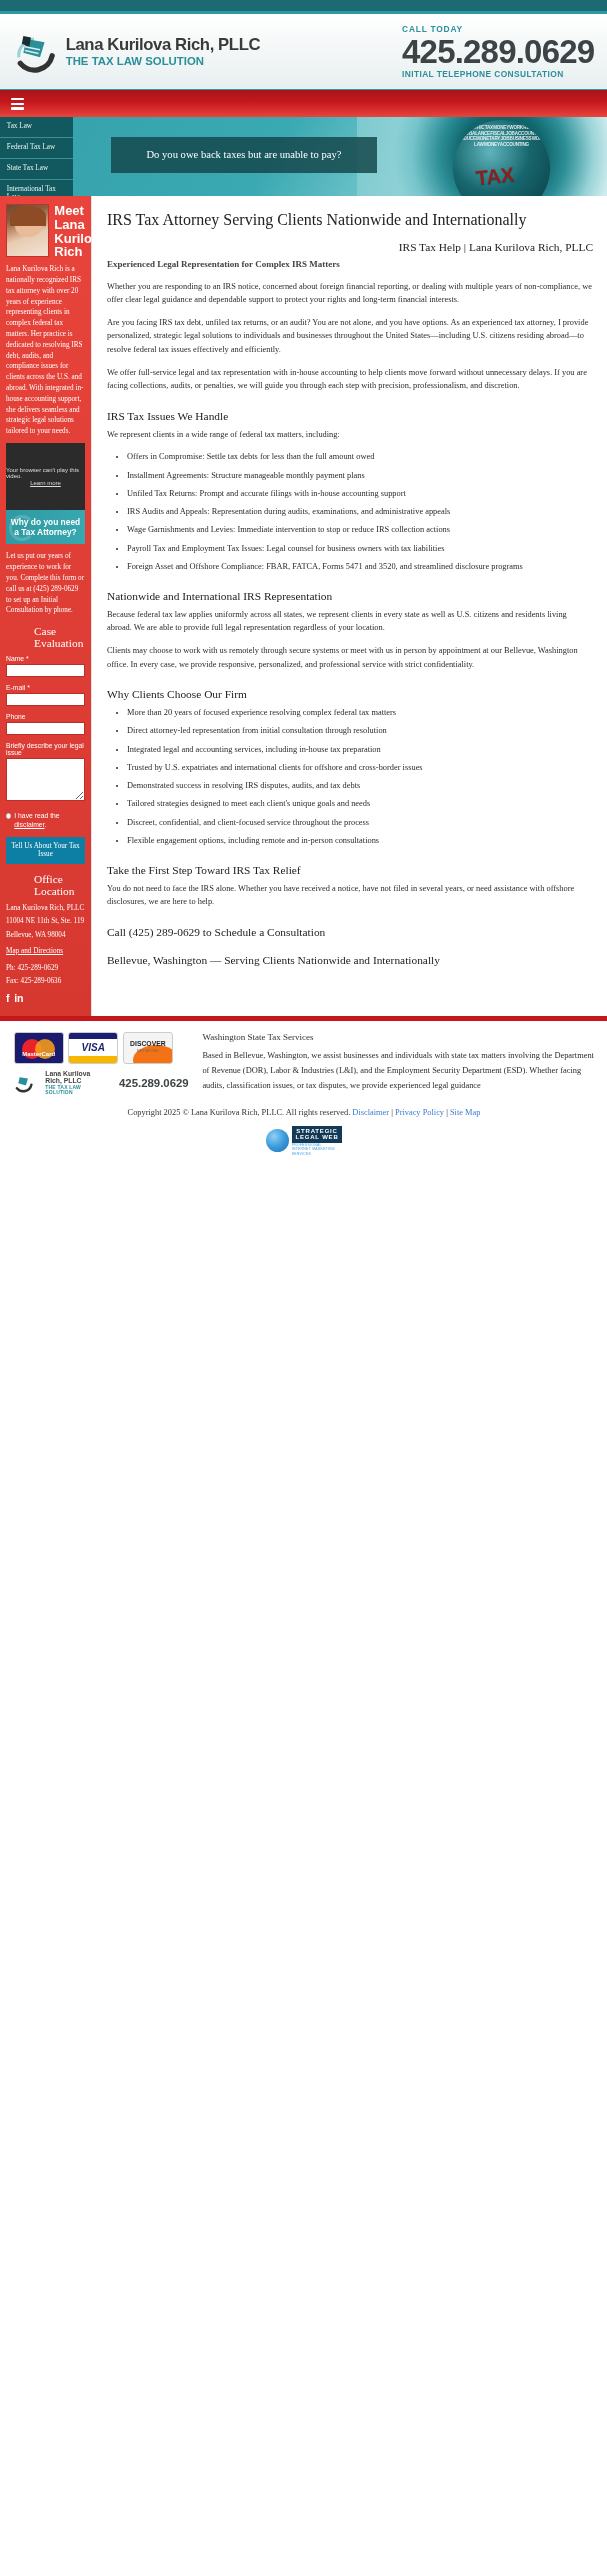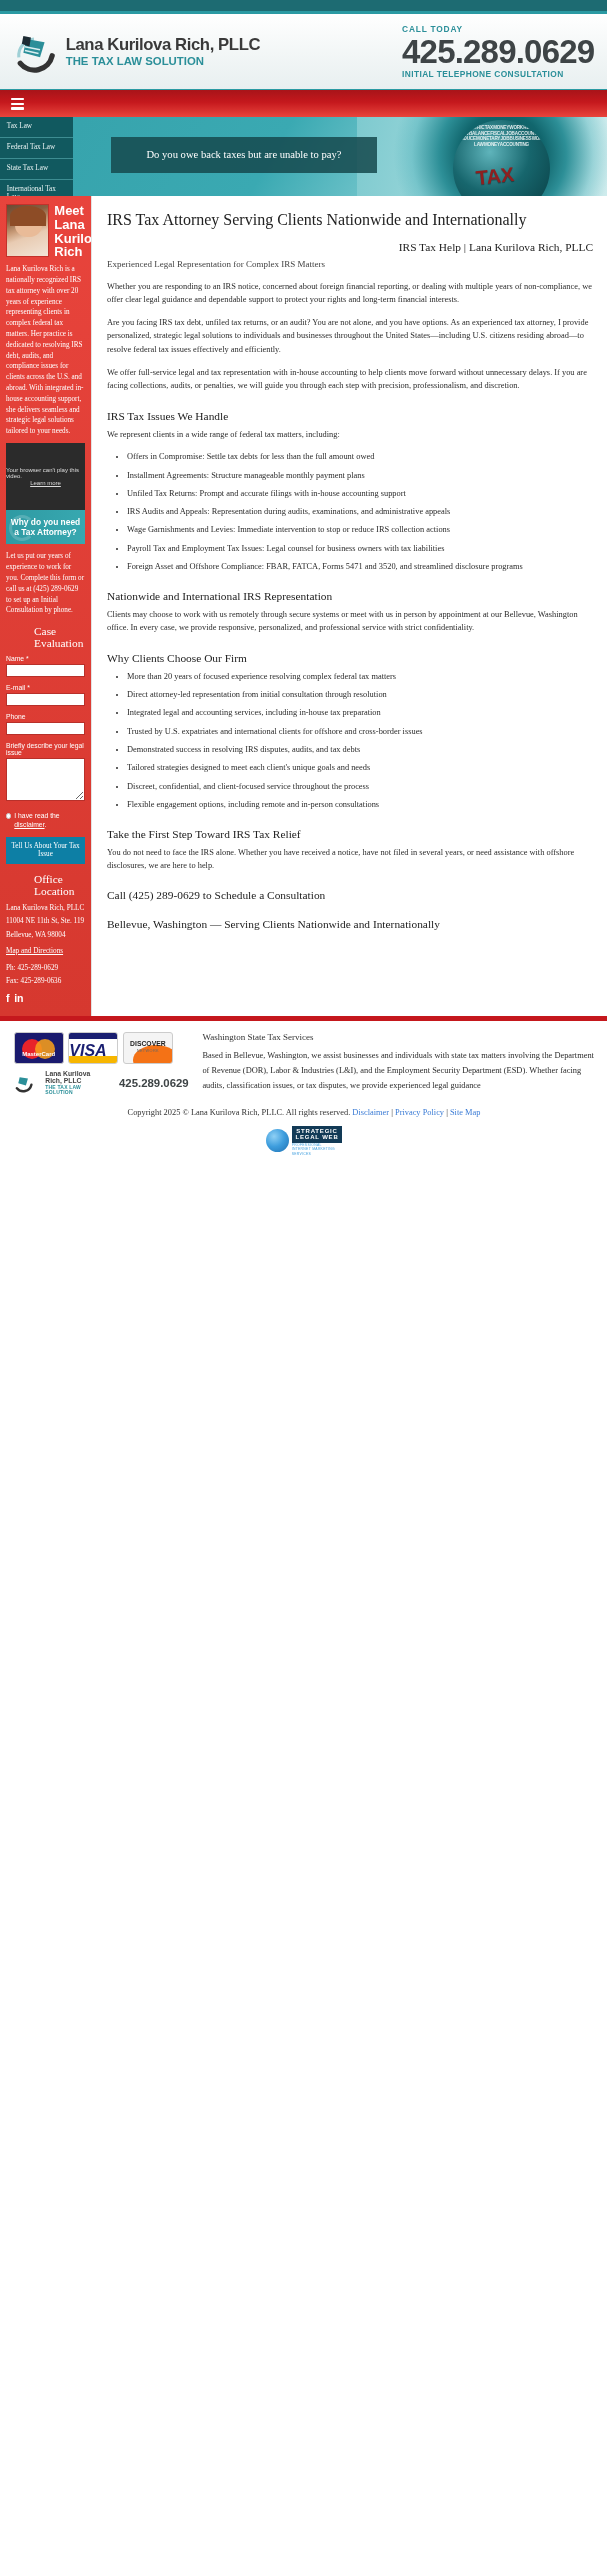--- a/index.html
+++ b/index.html
@@ -173,39 +173,39 @@
 
   
   .content h1 {
     font-size:16px; font-weight:normal; color:#222; line-height:1.28;
     margin:4.6px 0 10.6px 0;
   }
   .content h2 {
     font-size:11.4px; font-weight:normal; color:#222; margin:16.7px 0 6px 0;
   }
   .content h2.sub1 { margin-top:3px;text-align:right; }
-  .content h3 { font-size:9px; font-weight:normal; color:#444; margin:0 0 10.6px 0; }
+  .content h3 { font-size:9px; font-weight:bold; color:#444; margin:0 0 10.6px 0; }
   .content p { font-size:8.4px; line-height:1.62; margin:0 0 9px 0; color:#2b2b2b; }
   .content ul { margin:0 0 10.6px 0; padding-left:20px; }
   .content li { font-size:8.4px; line-height:1.55; margin-bottom:5.3px; color:#2b2b2b; }
 
   
   .foot-rule { height:5.3px; background:#c5181d; }
   .footer { background:#fff; padding:10.6px 13.7px 0 13.7px; display:flex; gap:13.7px; }
   .foot-left { width:175px; flex:none; }
   .cards { display:flex; gap:4.6px; }
   .card { width:50px; height:32px; border-radius:3px; border:0.8px solid #ccc; position:relative; overflow:hidden; background:#fff;}
   .card.mc { background:#1a1a6e; }
   .card.mc .c1{position:absolute;left:7.6px;top:6px;width:20px;height:20px;border-radius:50%;background:#e8232a;}
   .card.mc .c2{position:absolute;left:20px;top:6px;width:20px;height:20px;border-radius:50%;background:#f79e1b;opacity:.88;}
   .card.mc .lbl{position:absolute;bottom:6px;left:0;right:0;text-align:center;color:#fff;font-family:"Liberation Sans",sans-serif;font-weight:bold;font-size:6px;}
   .card.visa { background:#fff; }
   .card.visa .bar-t{position:absolute;top:0;left:0;right:0;height:6.8px;background:#1a1f71;}
   .card.visa .bar-b{position:absolute;bottom:0;left:0;right:0;height:6.8px;background:#f7b600;}
-  .card.visa .lbl{position:absolute;top:9px;left:0;right:0;text-align:left;color:#1a1f71;font-family:"Liberation Sans",sans-serif;font-style:italic;font-weight:bold;font-size:16px;}
+  .card.visa .lbl{position:absolute;top:9px;left:0;right:0;text-align:center;color:#1a1f71;font-family:"Liberation Sans",sans-serif;font-style:italic;font-weight:bold;font-size:10px;}
   .card.disc { background:#f4f4f4; }
   .card.disc .swoosh{position:absolute;right:-7.6px;bottom:-12px;width:46px;height:30px;border-radius:50%;background:#f47216;}
   .card.disc .lbl{position:absolute;top:7.6px;left:0;right:0;text-align:center;color:#222;font-family:"Liberation Sans",sans-serif;font-weight:bold;font-size:6.8px;}
   .card.disc .sub{position:absolute;top:16px;left:0;right:0;text-align:center;color:#666;font-family:"Liberation Sans",sans-serif;font-size:3.8px;letter-spacing:0.4px;}
   .foot-brandrow { display:flex; align-items:center; gap:10.6px; margin-top:6px; }
   .foot-mark { line-height:1.1; }
   .foot-mark .n { font-family:"Liberation Sans",sans-serif; font-weight:bold; font-size:6.8px; color:#444; }
   .foot-mark .t { font-family:"Liberation Sans",sans-serif; font-weight:bold; font-size:5px; color:#2b8f99; letter-spacing:0.2px; }
   .foot-phone { font-family:"Liberation Sans",sans-serif; font-weight:bold; font-size:11.4px; color:#3e4446; }
   .foot-right { flex:1; }
@@ -352,20 +352,21 @@
       <li>Offers in Compromise: Settle tax debts for less than the full amount owed</li>
       <li>Installment Agreements: Structure manageable monthly payment plans</li>
       <li>Unfiled Tax Returns: Prompt and accurate filings with in-house accounting support</li>
       <li>IRS Audits and Appeals: Representation during audits, examinations, and administrative appeals</li>
       <li>Wage Garnishments and Levies: Immediate intervention to stop or reduce IRS collection actions</li>
       <li>Payroll Tax and Employment Tax Issues: Legal counsel for business owners with tax liabilities</li>
       <li>Foreign Asset and Offshore Compliance: FBAR, FATCA, Forms 5471 and 3520, and streamlined disclosure programs</li>
     </ul>
 
     <h2>Nationwide and International IRS Representation</h2>
+    <p>Because federal tax law applies uniformly across all states, we represent clients in every state as well as U.S. citizens and residents living abroad. We are able to provide full legal representation regardless of your location.</p>
     <p>Clients may choose to work with us remotely through secure systems or meet with us in person by appointment at our Bellevue, Washington office. In every case, we provide responsive, personalized, and professional service with strict confidentiality.</p>
 
     <h2>Why Clients Choose Our Firm</h2>
     <ul>
       <li>More than 20 years of focused experience resolving complex federal tax matters</li>
       <li>Direct attorney-led representation from initial consultation through resolution</li>
       <li>Integrated legal and accounting services, including in-house tax preparation</li>
       <li>Trusted by U.S. expatriates and international clients for offshore and cross-border issues</li>
       <li>Demonstrated success in resolving IRS disputes, audits, and tax debts</li>
       <li>Tailored strategies designed to meet each client's unique goals and needs</li>

